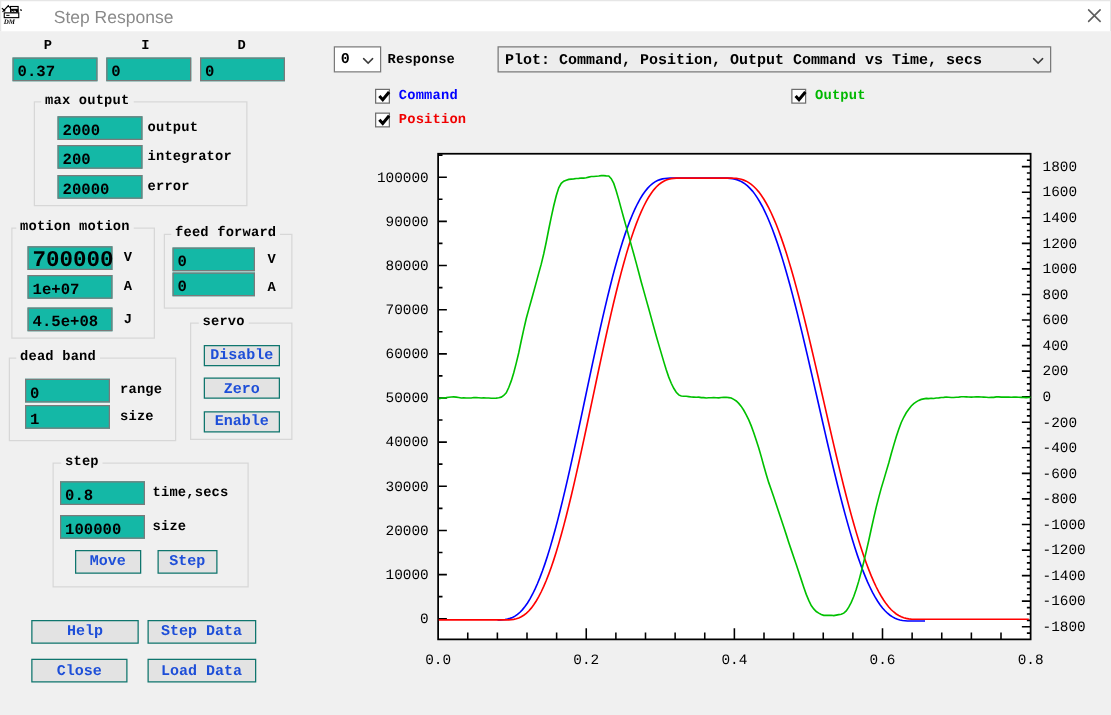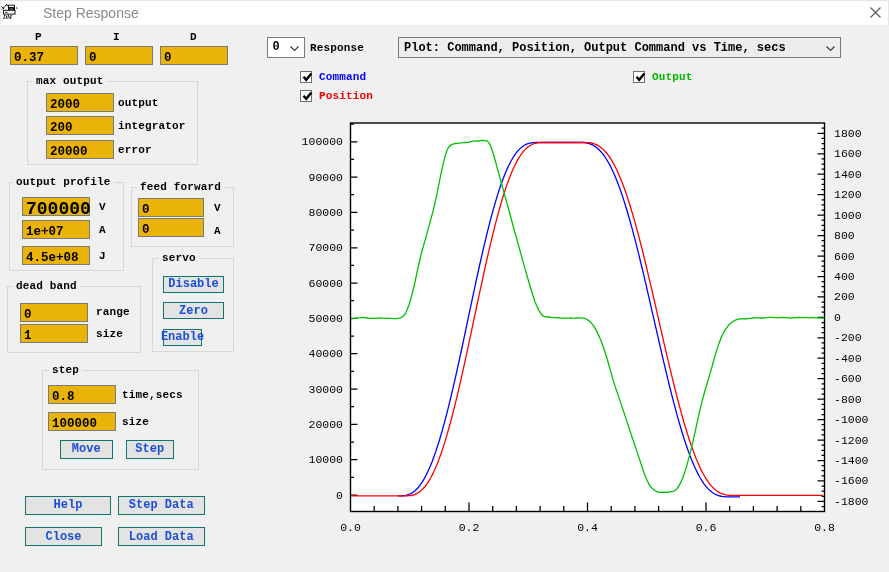--- a/index.html
+++ b/index.html
@@ -1,20 +1,20 @@
 <!DOCTYPE html>
 <html><head><meta charset="utf-8"><style>
 *{margin:0;padding:0;box-sizing:border-box}
 body{width:889px;height:572px;background:#f0f0f0;position:relative;overflow:hidden;
   font-family:"Liberation Mono",monospace}
 .titlebar{position:absolute;left:0;top:0;width:889px;height:25px;background:#ffffff;border:1px solid #e6e6e6;border-bottom:none}
 .title{position:absolute;left:43px;top:5px;font-family:"Liberation Sans",sans-serif;
   font-size:14px;color:#8a8a8a}
 .lbl{position:absolute;font-weight:bold;font-size:11px;letter-spacing:0.15px;color:#000;white-space:pre;line-height:14px}
-.inp{position:absolute;background:#eab308;border:1px solid #7a7a7a;font-weight:bold;
+.inp{position:absolute;background:#14b8a6;border:1px solid #7a7a7a;font-weight:bold;
   line-height:23px;padding-left:3px;color:#000}
 .grp{position:absolute;border:1px solid #d7d7d7}
 .leg{position:absolute;font-weight:bold;font-size:11px;letter-spacing:0.15px;color:#000;background:#f0f0f0;
   padding:0 3px;line-height:14px}
 .btn{position:absolute;background:#e3e3e3;border:1px solid #0f766e;font-weight:bold;
   font-size:12px;text-align:center;color:#1d4ed8;display:flex;align-items:center;justify-content:center}
 .chk{position:absolute;width:12px;height:12px;background:#fff;border:1px solid #6e6e6e;
   padding:0.5px 0 0 0.5px}
 .combo{position:absolute;border:1px solid #7a7a7a;font-weight:bold;font-size:12px;
   color:#000;display:flex;align-items:center;padding-left:5px}
@@ -85,38 +85,38 @@
 <div class="inp" style="left:160px;top:46px;width:68px;height:19px;font-size:12.5px">0</div>
 <div class="grp" style="left:27px;top:81px;width:171px;height:84px"></div>
 <div class="leg" style="left:33px;top:74px">max output</div>
 <div class="inp" style="left:46px;top:93px;width:68px;height:19px;font-size:12.5px">2000</div>
 <div class="inp" style="left:46px;top:116px;width:68px;height:19px;font-size:12.5px">200</div>
 <div class="inp" style="left:46px;top:139.5px;width:68px;height:19px;font-size:12.5px">20000</div>
 <div class="lbl" style="left:118px;top:96px;">output</div>
 <div class="lbl" style="left:118px;top:119px;">integrator</div>
 <div class="lbl" style="left:118px;top:142.5px;">error</div>
 <div class="grp" style="left:9px;top:182px;width:114.5px;height:89px"></div>
-<div class="leg" style="left:13px;top:175px">output profile</div>
+<div class="leg" style="left:13px;top:175px">motion motion</div>
 <div class="inp" style="left:22px;top:197px;width:68px;height:19px;font-size:18px">700000</div>
 <div class="inp" style="left:22px;top:220px;width:68px;height:19px;font-size:12.5px">1e+07</div>
 <div class="inp" style="left:22px;top:246px;width:68px;height:19px;font-size:12.5px">4.5e+08</div>
 <div class="lbl" style="left:99px;top:200px;">V</div>
 <div class="lbl" style="left:99px;top:223px;">A</div>
 <div class="lbl" style="left:99px;top:249px;">J</div>
 <div class="grp" style="left:131px;top:187px;width:103px;height:60px"></div>
 <div class="leg" style="left:137px;top:180px">feed forward</div>
 <div class="inp" style="left:138px;top:198px;width:66px;height:19px;font-size:12.5px">0</div>
 <div class="inp" style="left:138px;top:218px;width:66px;height:19px;font-size:12.5px">0</div>
 <div class="lbl" style="left:214px;top:201px;">V</div>
 <div class="lbl" style="left:214px;top:224px;">A</div>
 <div class="grp" style="left:151.5px;top:258px;width:82px;height:94px"></div>
 <div class="leg" style="left:159px;top:251px">servo</div>
 <div class="btn" style="left:163px;top:275.5px;width:61px;height:17px">Disable</div>
 <div class="btn" style="left:163px;top:302px;width:61px;height:17px">Zero</div>
-<div class="btn" style="left:163px;top:328.5px;width:39px;height:17px">Enable</div>
+<div class="btn" style="left:163px;top:328.5px;width:61px;height:17px">Enable</div>
 <div class="grp" style="left:7px;top:285.5px;width:133.5px;height:67px"></div>
 <div class="leg" style="left:13px;top:278.5px">dead band</div>
 <div class="inp" style="left:20px;top:302.5px;width:68px;height:19.5px;font-size:12.5px">0</div>
 <div class="inp" style="left:20px;top:324px;width:68px;height:19px;font-size:12.5px">1</div>
 <div class="lbl" style="left:96px;top:305px;">range</div>
 <div class="lbl" style="left:96px;top:327px;">size</div>
 <div class="grp" style="left:42px;top:370px;width:157px;height:100px"></div>
 <div class="leg" style="left:49px;top:363px">step</div>
 <div class="inp" style="left:48px;top:384.5px;width:68px;height:19.5px;font-size:12.5px">0.8</div>
 <div class="inp" style="left:48px;top:411.5px;width:68px;height:19.5px;font-size:12.5px">100000</div>

